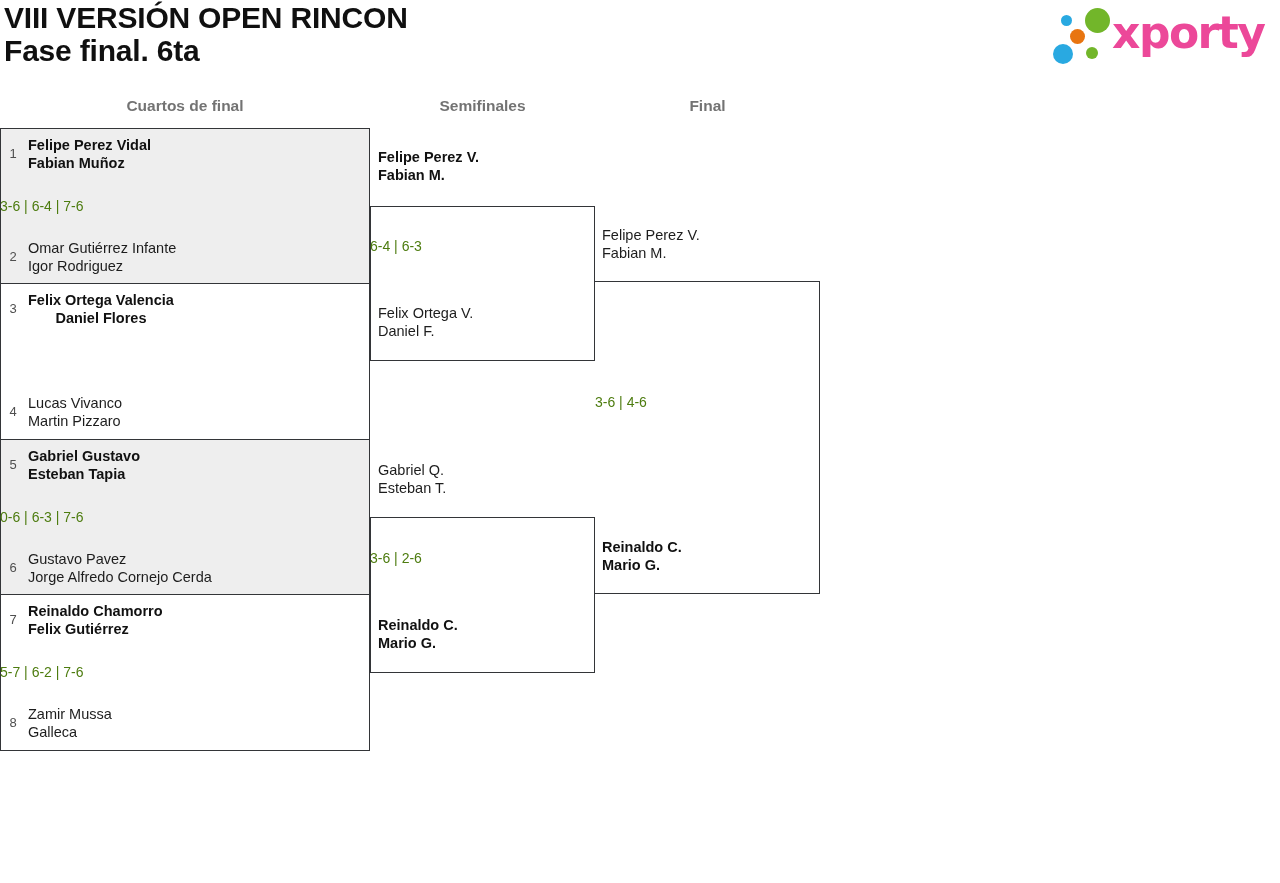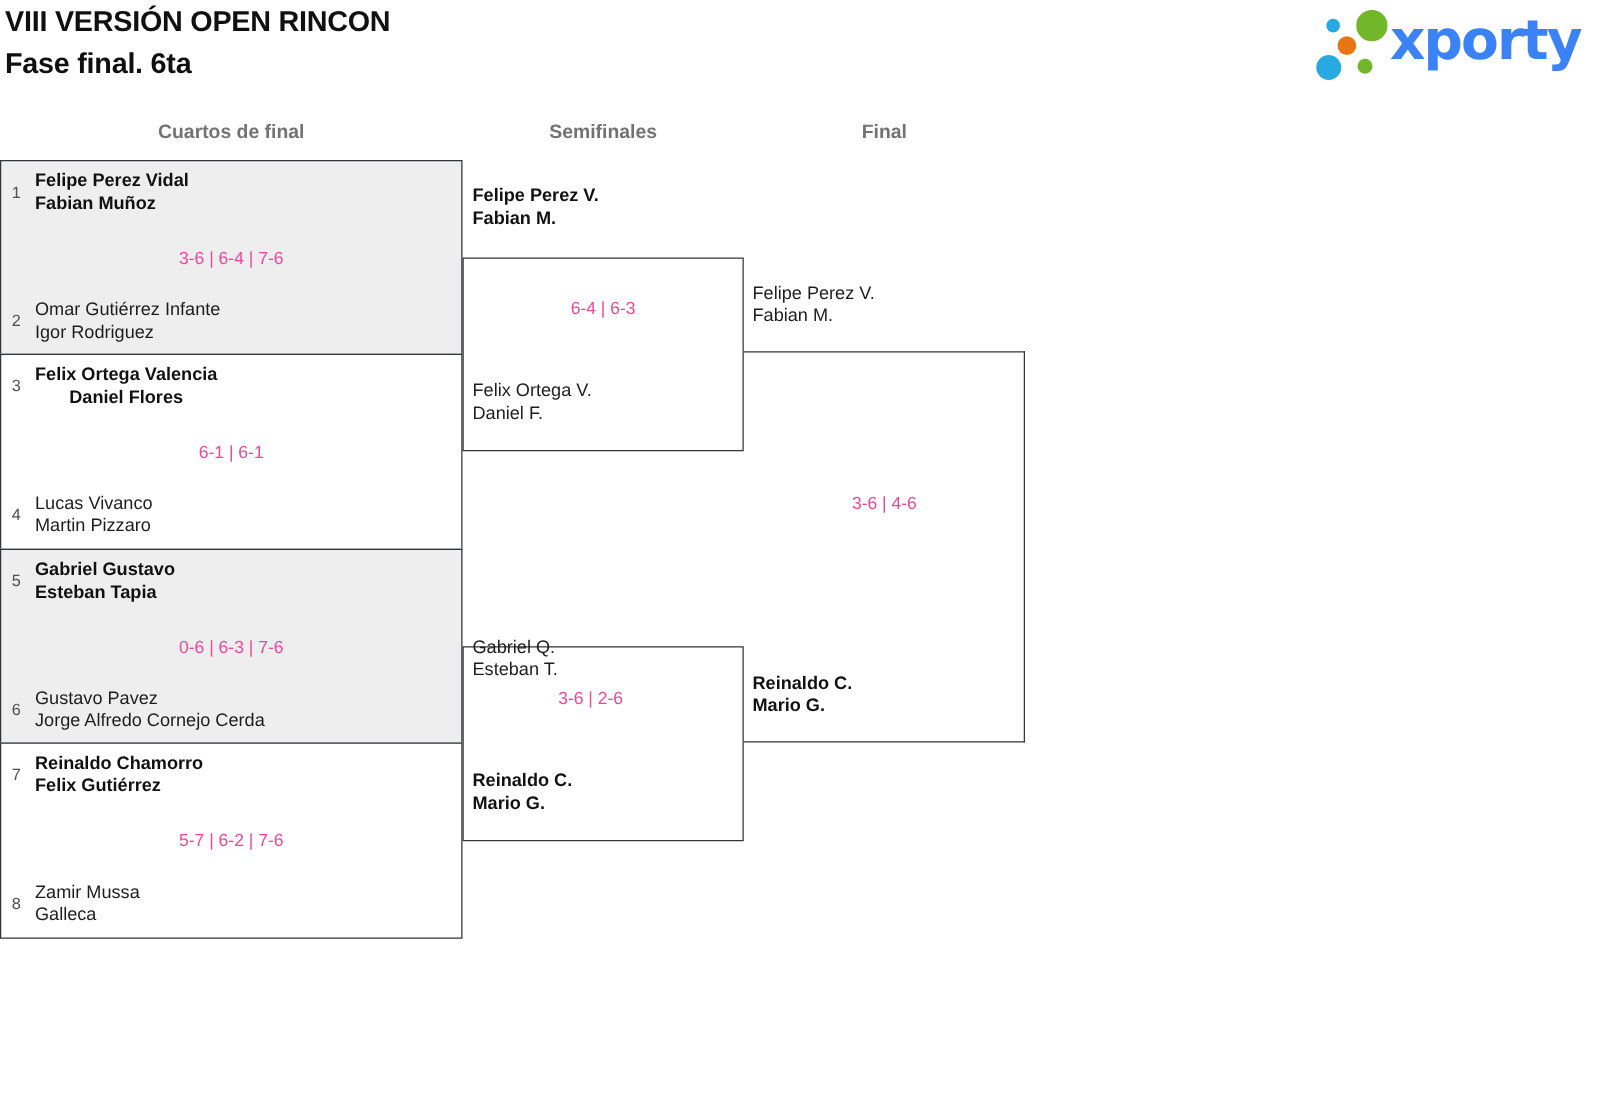--- a/index.html
+++ b/index.html
@@ -1,45 +1,45 @@
 <!DOCTYPE html>
 <html><head>
 <meta charset="utf-8">
 <style>
   html,body{margin:0;padding:0;background:#fff;}
   .stage{
     position:relative;width:1280px;height:883px;background:#ffffff;overflow:hidden;
     font-family:"Liberation Sans",sans-serif;color:#1d1d1d;
   }
   
-  .title{position:absolute;left:4px;top:1px;font-size:23px;line-height:33px;font-weight:700;color:#101010;letter-spacing:-.2px;}
+  .title{position:absolute;left:4px;top:1px;font-size:30px;line-height:33px;font-weight:700;color:#101010;letter-spacing:-.2px;}
   .logo{position:absolute;left:1048px;top:2px;width:230px;height:72px;cursor:pointer;}
   .dot{position:absolute;border-radius:50%;}
   .d-blue-s{left:13px;top:13px;width:11px;height:11px;background:#29a9e1;}
   .d-green-l{left:37px;top:6px;width:25px;height:25px;background:#72b62a;}
   .d-orange{left:22px;top:27px;width:15px;height:15px;background:#e87511;}
   .d-blue-l{left:5px;top:42px;width:20px;height:20px;background:#29a9e1;}
   .d-green-s{left:38px;top:45px;width:12px;height:12px;background:#72b62a;}
-  .logo-text{position:absolute;left:64px;top:9px;font-family:"DejaVu Sans",sans-serif;font-size:44px;line-height:44px;font-weight:700;letter-spacing:-1.5px;color:#3b82f6;}
+  .logo-text{position:absolute;left:64px;top:9px;font-family:"DejaVu Sans",sans-serif;font-size:44px;line-height:44px;font-weight:700;letter-spacing:-1.5px;color:#ec4899;}
   
   .round-h{position:absolute;top:97px;font-size:15.5px;font-weight:700;color:#737373;text-align:center;}
   .rh-qf{left:0;width:370px;}
   .rh-sf{left:370px;width:225px;}
   .rh-f{left:595px;width:225px;}
   
   .box{position:absolute;box-sizing:border-box;border:1.5px solid #333538;background:transparent;}
   .b-qf{left:0;width:370px;}
   .b-gray{background:#eeeeee;}
   .b-white{background:#ffffff;}
   .b-sf{left:370px;width:225px;background:transparent;}
   .b-final{left:595px;top:281px;width:225px;height:313px;border-left:none;}
   
   .team{position:absolute;font-size:14.5px;line-height:18px;color:#1d1d1d;white-space:nowrap;}
   .winner{font-weight:700;color:#111;}
-  .score{position:absolute;font-size:14px;line-height:18px;color:#ec4899;text-align:center;white-space:nowrap;}
+  .score{position:absolute;font-size:14px;line-height:18px;color:#4d7c0f;text-align:left;white-space:nowrap;}
   .seed{position:absolute;left:0;width:26px;font-size:13px;line-height:16px;color:#4f4f4f;text-align:center;}
 </style>
 </head>
 <body>
 
 <div class="stage">
 
   <div class="title">
     <div>VIII VERSIÓN OPEN RINCON</div>
     <div>Fase final. 6ta</div>
@@ -76,21 +76,20 @@
   <div class="team" style="left:28px;top:239px;">
     <div>Omar Gutiérrez Infante</div>
     <div>Igor Rodriguez</div>
   </div>
 
   <div class="seed" style="top:301px;">3</div>
   <div class="team winner" style="left:28px;top:291px;text-align:center;">
     <div>Felix Ortega Valencia</div>
     <div>Daniel Flores</div>
   </div>
-  <div class="score" style="left:0;width:370px;top:352px;">6-1 | 6-1</div>
   <div class="seed" style="top:404px;">4</div>
   <div class="team" style="left:28px;top:394px;">
     <div>Lucas Vivanco</div>
     <div>Martin Pizzaro</div>
   </div>
 
   <div class="seed" style="top:457px;">5</div>
   <div class="team winner" style="left:28px;top:447px;">
     <div>Gabriel Gustavo</div>
     <div>Esteban Tapia</div>
@@ -117,21 +116,21 @@
   <div class="team winner" style="left:378px;top:148px;">
     <div>Felipe Perez V.</div>
     <div>Fabian M.</div>
   </div>
   <div class="score" style="left:370px;width:225px;top:237px;">6-4 | 6-3</div>
   <div class="team" style="left:378px;top:304px;">
     <div>Felix Ortega V.</div>
     <div>Daniel F.</div>
   </div>
 
-  <div class="team" style="left:378px;top:461px;margin-top:48px;">
+  <div class="team" style="left:378px;top:461px;">
     <div>Gabriel Q.</div>
     <div>Esteban T.</div>
   </div>
   <div class="score" style="left:370px;width:205px;top:549px;">3-6 | 2-6</div>
   <div class="team winner" style="left:378px;top:616px;">
     <div>Reinaldo C.</div>
     <div>Mario G.</div>
   </div>
 
   <div class="team" style="left:602px;top:226px;">

